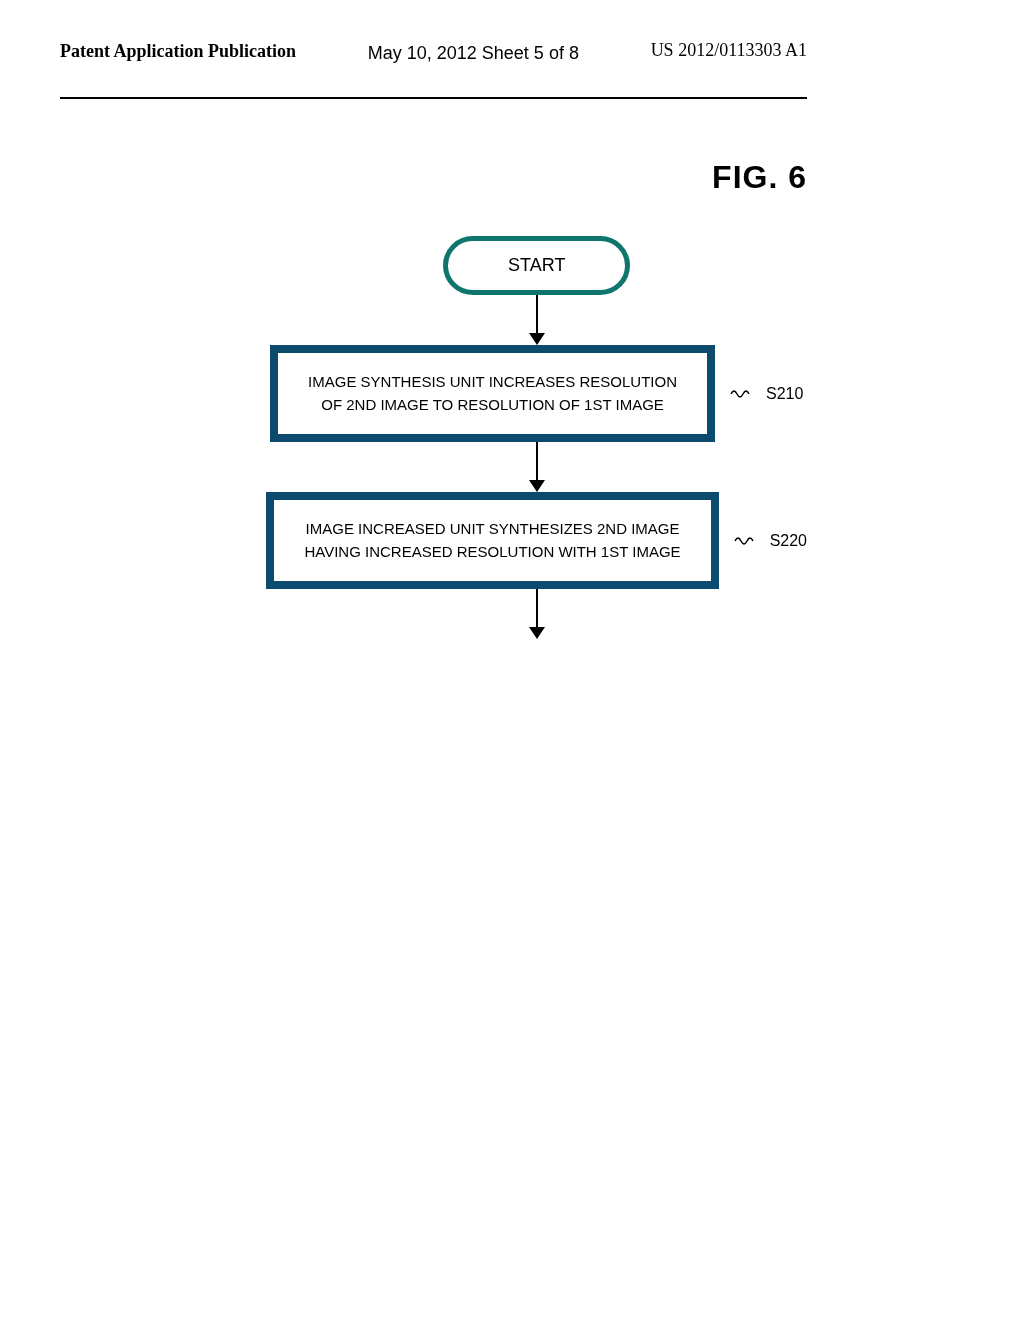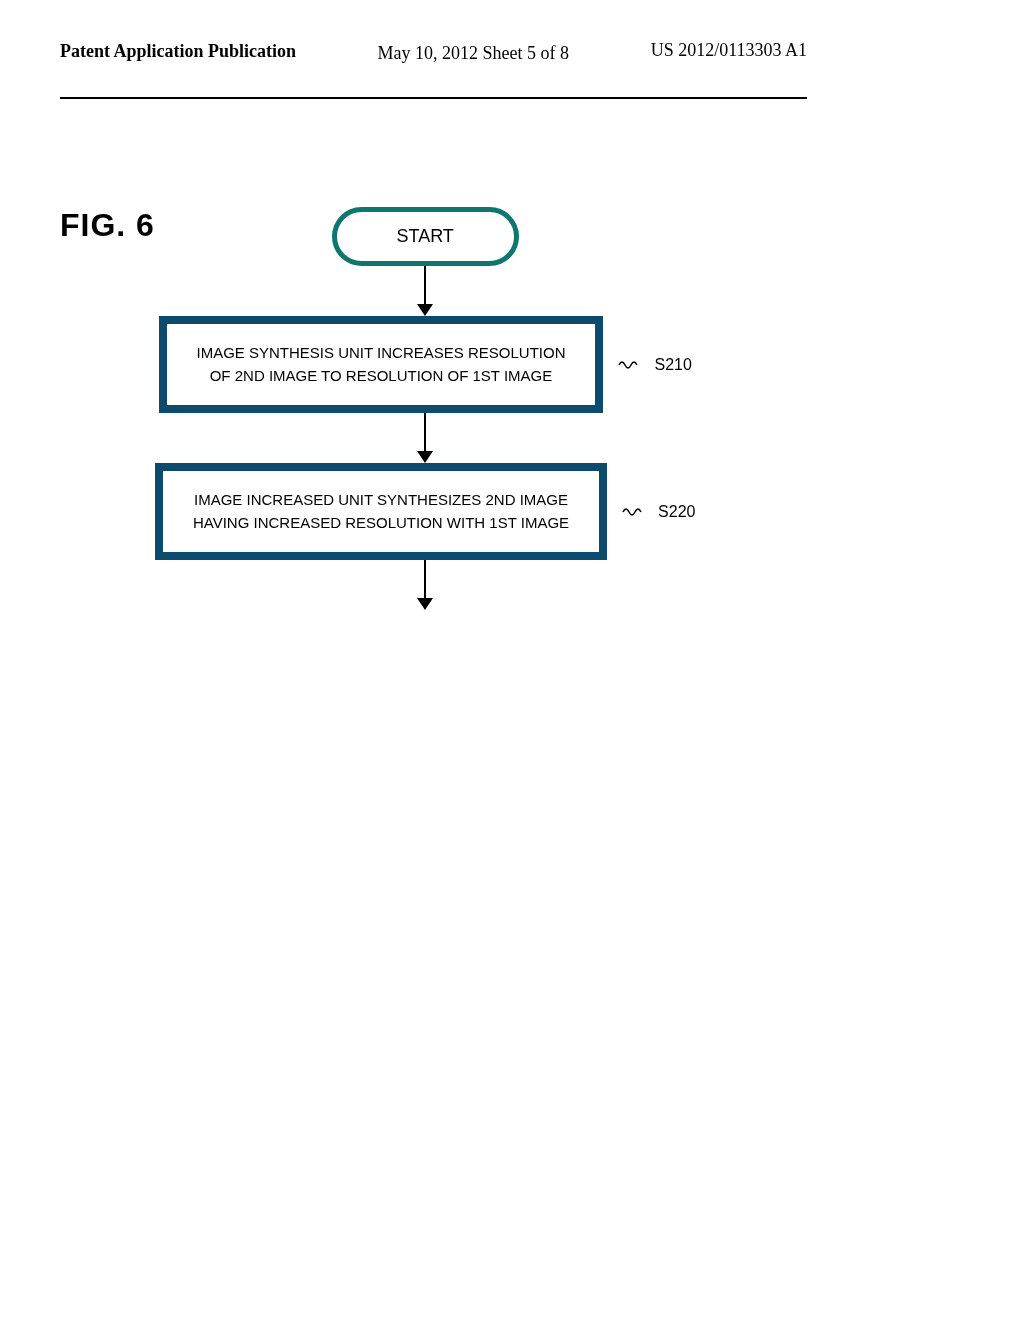--- a/index.html
+++ b/index.html
@@ -37,40 +37,40 @@
     .header-left {
       font-size: 18px;
       font-weight: bold;
       font-family: 'Times New Roman', Times, serif;
       max-width: 380px;
       line-height: 1.3;
     }
 
     .header-center {
       font-size: 18px;
-      font-family: Liberation Serif, serif;
+      font-family: Liberation Sans, sans-serif;
       line-height: 1.5;
     }
 
     .header-right {
       font-size: 18px;
       font-family: 'Times New Roman', Times, serif;
       text-align: right;
     }
 
     .header-line {
       border-bottom: 2px solid #000;
       margin-bottom: 40px;
     }
 
     .diagram-container {
       display: flex;
-      flex-direction: row;
-      align-items: flex-start;
-      margin-top: 108px;
+      flex-direction: column;
+      align-items: flex-end;
+      margin-top: 60px;
     }
 
     .fig-title {
       font-size: 32px;
       font-weight: bold;
       font-family: Arial, sans-serif;
       margin-bottom: 40px;
       letter-spacing: 1px;
     }
 

